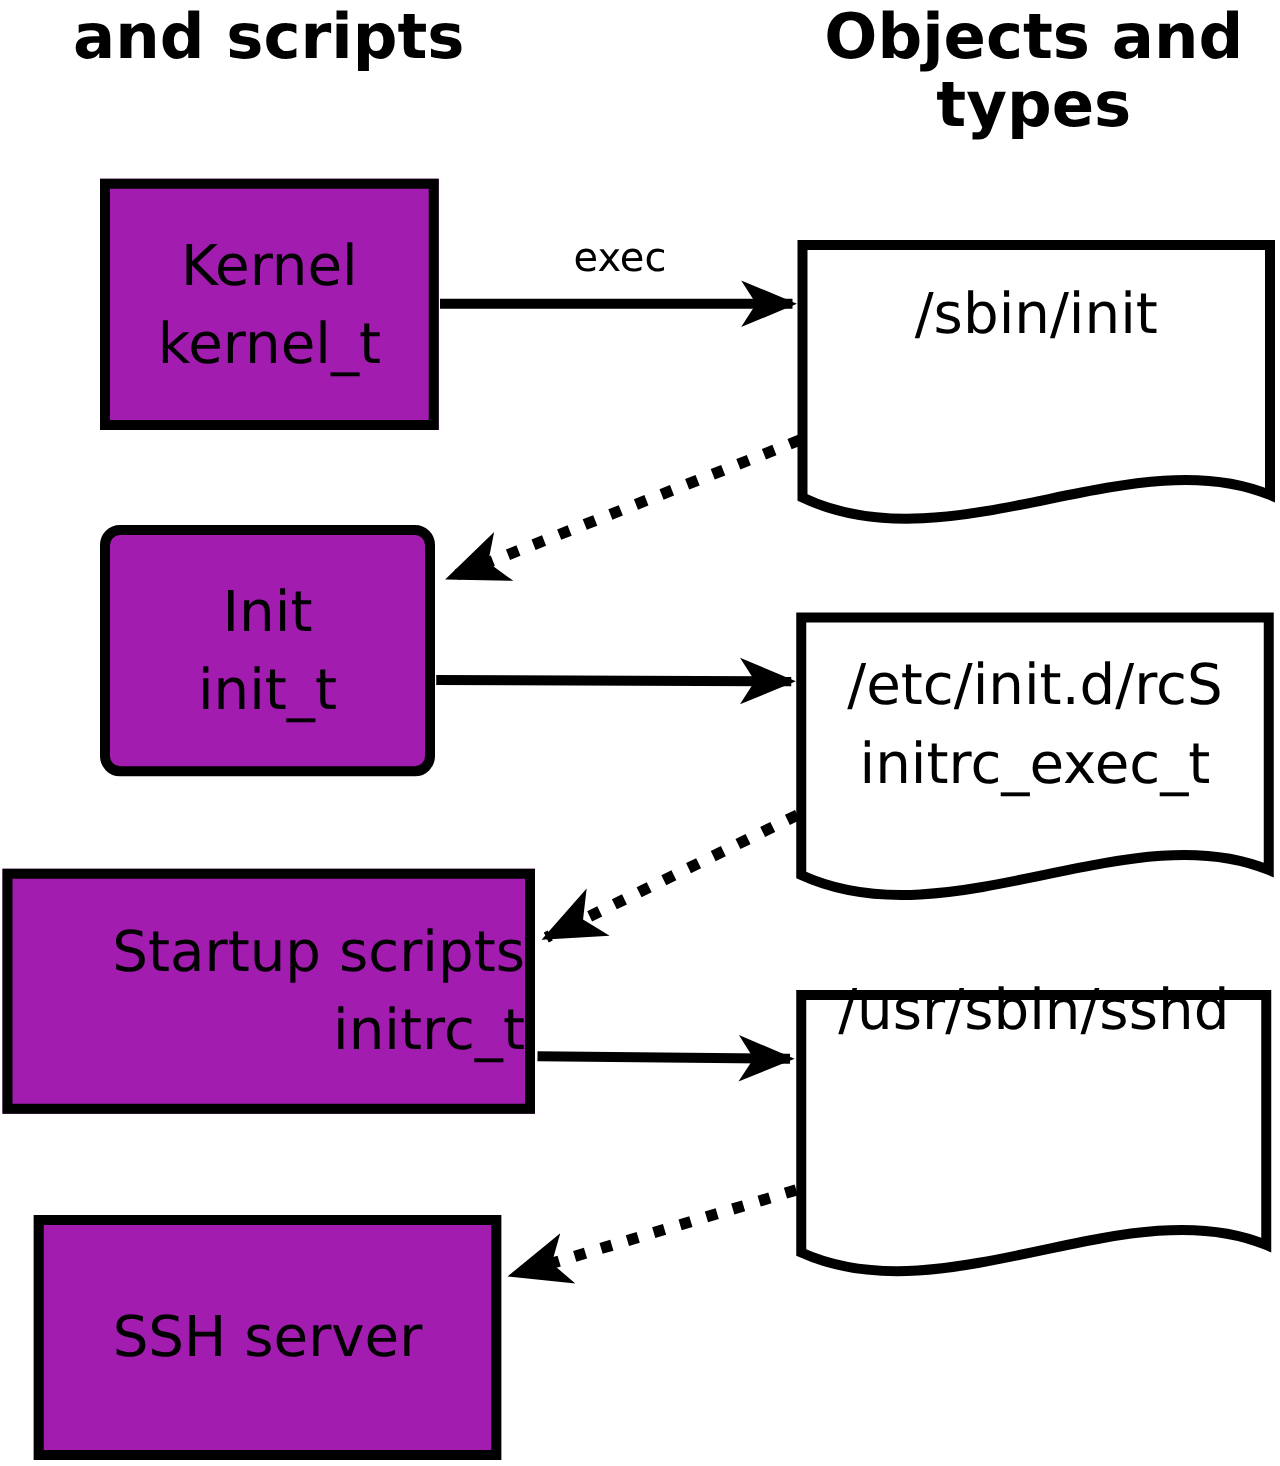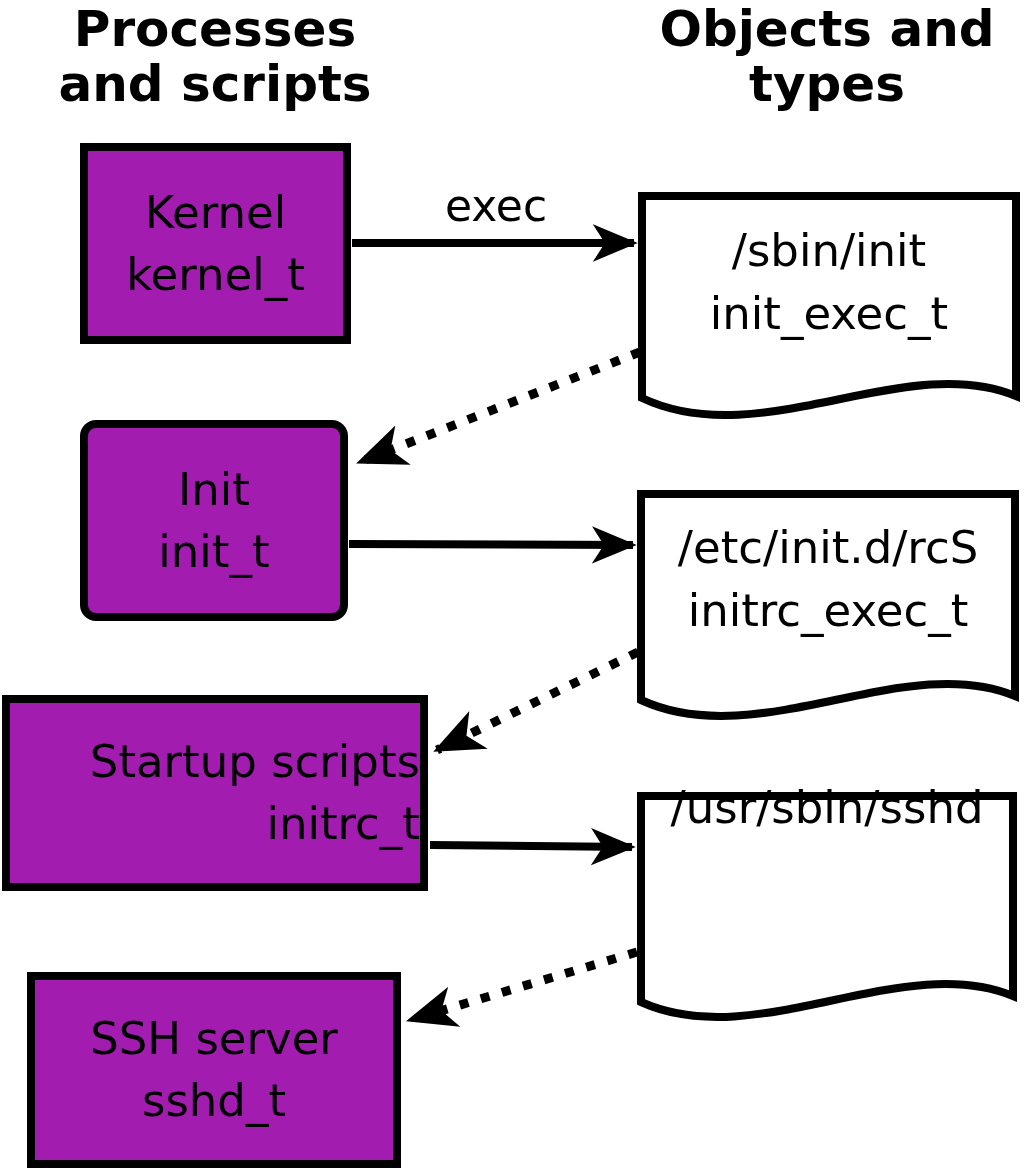--- a/index.html
+++ b/index.html
@@ -36,21 +36,21 @@
   }
   .doctext{
     position:absolute;
     text-align:center;
     font-size:45px;
     line-height:63px;
     white-space:nowrap;
   }
   .edge-label{
     position:absolute;
-    font-size:44px;
+    font-size:32px;
     line-height:46px;
     text-align:center;
     white-space:nowrap;
   }
 </style>
 </head>
 <body>
 
 <div class="canvas">
 
@@ -68,21 +68,20 @@
     <line x1="352" y1="243" x2="634" y2="243" stroke="#000000" stroke-width="8" marker-end="url(#arrowhead)"></line>
     <line x1="349" y1="544" x2="633" y2="545" stroke="#000000" stroke-width="8" marker-end="url(#arrowhead)"></line>
     <line x1="430" y1="845" x2="632" y2="847" stroke="#000000" stroke-width="8" marker-end="url(#arrowhead)"></line>
 
     <line x1="640" y1="352" x2="360" y2="462" stroke="#000000" stroke-width="9" stroke-dasharray="9 13" marker-end="url(#arrowhead)"></line>
     <line x1="638" y1="652" x2="437" y2="750" stroke="#000000" stroke-width="9" stroke-dasharray="9 13" marker-end="url(#arrowhead)"></line>
     <line x1="637" y1="952" x2="410" y2="1020" stroke="#000000" stroke-width="9" stroke-dasharray="9 13" marker-end="url(#arrowhead)"></line>
   </svg>
 
   <div class="col-header" style="left:0px;top:2px;width:430px;">
-    <div>Processes</div>
     <div>and scripts</div>
   </div>
   <div class="col-header" style="left:627px;top:2px;width:400px;">
     <div>Objects and</div>
     <div>types</div>
   </div>
 
   <div class="pbox" style="left:80px;top:143px;width:271px;height:201px;">
     <div>Kernel</div>
     <div>kernel_t</div>
@@ -90,26 +89,24 @@
   <div class="pbox" style="left:80px;top:420px;width:268px;height:201px;border-radius:16px;">
     <div>Init</div>
     <div>init_t</div>
   </div>
   <div class="pbox" style="left:2px;top:695px;width:426px;height:196px;align-items:flex-end;">
     <div>Startup scripts</div>
     <div>initrc_t</div>
   </div>
   <div class="pbox" style="left:27px;top:972px;width:374px;height:196px;">
     <div>SSH server</div>
-    <div>sshd_t</div>
   </div>
 
   <div class="doctext" style="left:642px;top:219px;width:374px;">
     <div>/sbin/init</div>
-    <div>init_exec_t</div>
   </div>
   <div class="doctext" style="left:641px;top:516px;width:374px;">
     <div>/etc/init.d/rcS</div>
     <div>initrc_exec_t</div>
   </div>
   <div class="doctext" style="left:641px;top:776px;width:372px;">
     <div>/usr/sbin/sshd</div>
   </div>
 
   <div class="edge-label" style="left:400px;top:183px;width:192px;">exec</div>

